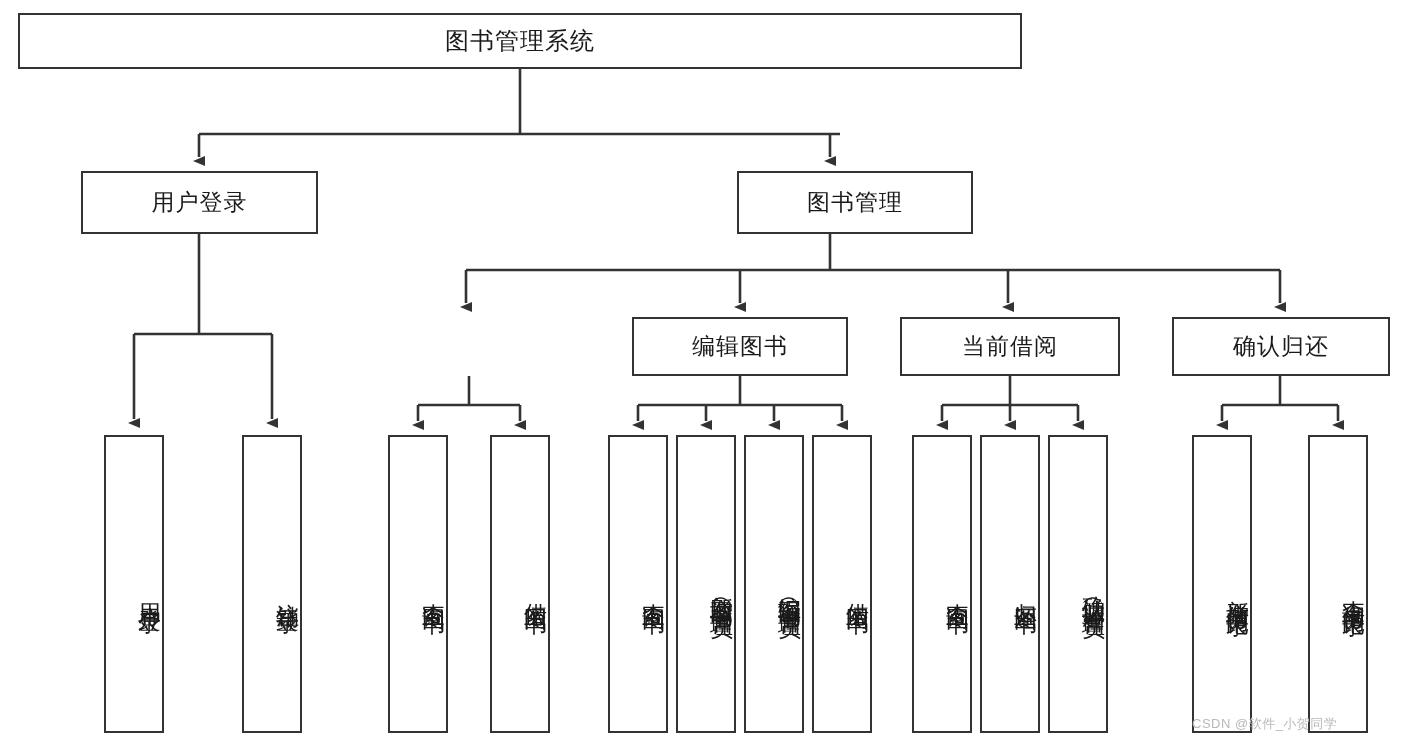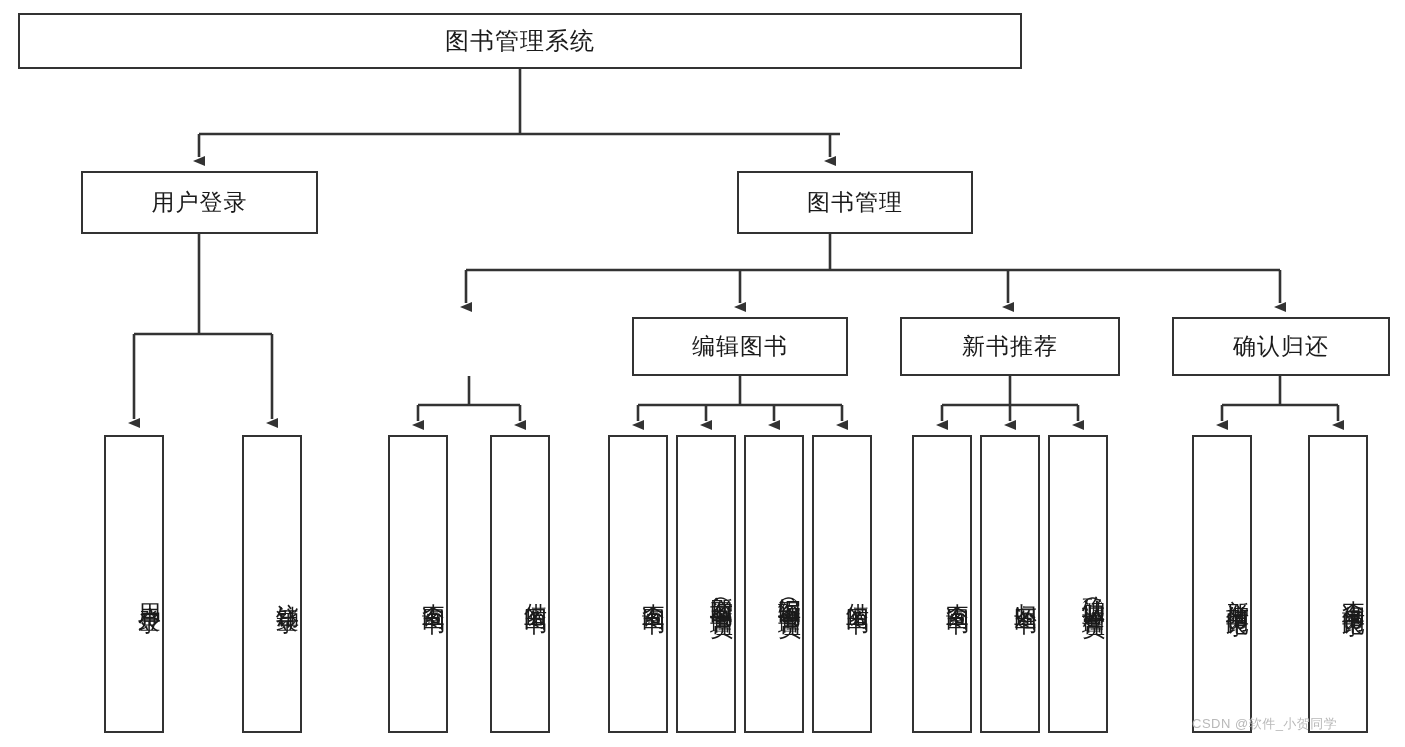--- a/index.html
+++ b/index.html
@@ -139,21 +139,21 @@
     <span>用户登录</span>
   </div>
   <div class="node horiz" style="left:712px; top:171px; width:236px; height:63px;margin-left:25px;">
     <span>图书管理</span>
   </div>
 
   <div class="node horiz" style="left:632px; top:317px; width:216px; height:59px;">
     <span>编辑图书</span>
   </div>
   <div class="node horiz" style="left:900px; top:317px; width:220px; height:59px;">
-    <span>新书推荐</span>
+    <span>当前借阅</span>
   </div>
   <div class="node horiz" style="left:1172px; top:317px; width:218px; height:59px;">
     <span>确认归还</span>
   </div>
 
   <div class="node vert" style="left:104px; top:435px; width:60px; height:298px;">
     <span>用户登录</span>
   </div>
   <div class="node vert" style="left:242px; top:435px; width:60px; height:298px;">
     <span>注销登录</span>

